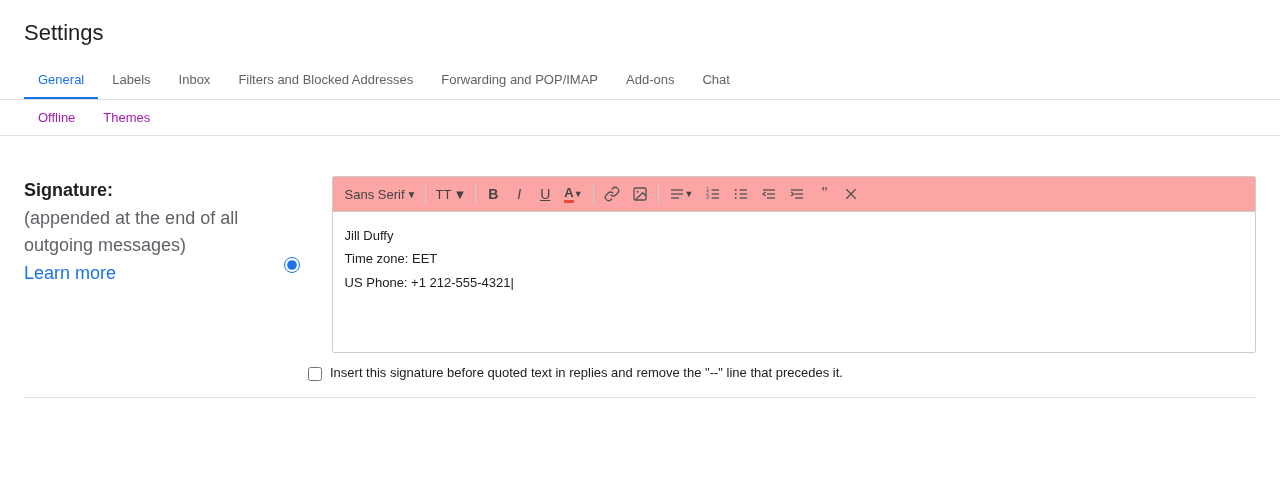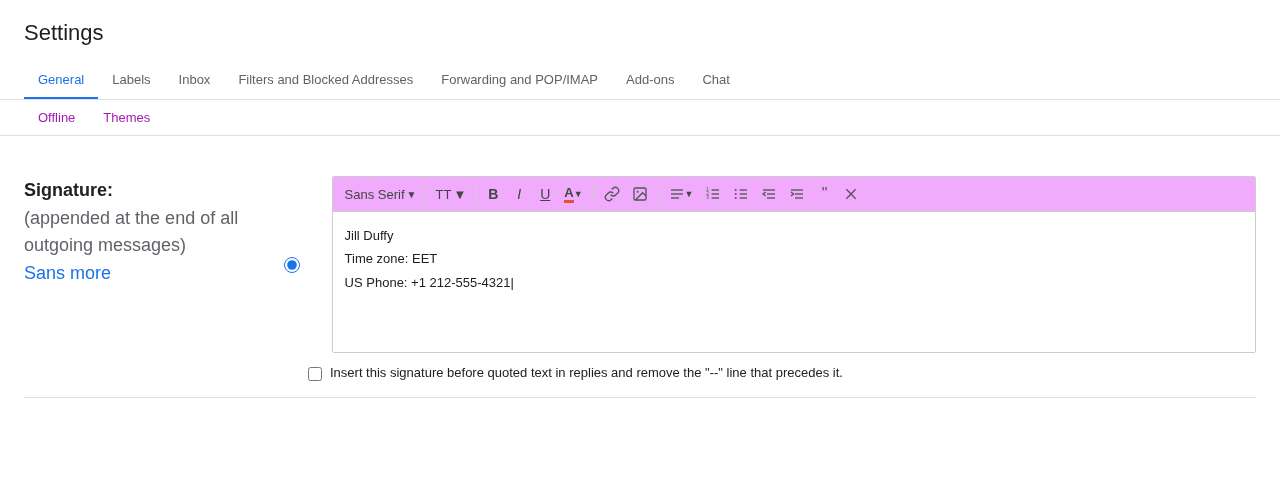--- a/index.html
+++ b/index.html
@@ -104,21 +104,21 @@
     }
     .signature-editor {
       border: 1px solid #ccc;
       border-radius: 2px;
       margin-left: 24px;
       width: calc(100% - 24px);
     }
     .toolbar {
       display: flex;
       align-items: center;
-      background: #f0abfc;
+      background: #fca5a5;
       border-bottom: 1px solid #ccc;
       padding: 4px 8px;
       gap: 2px;
       flex-wrap: wrap;
     }
     .toolbar-btn {
       display: inline-flex;
       align-items: center;
       justify-content: center;
       background: none;
@@ -221,21 +221,21 @@
 <nav class="sub-tabs-row">
   <span class="sub-tab-item">Offline</span>
   <span class="sub-tab-item">Themes</span>
 </nav>
 
 <div class="content-area">
   <div class="settings-row">
     <div class="settings-label">
       <strong>Signature:</strong>
       <div class="desc">(appended at the end of all outgoing messages)</div>
-      <a class="learn-more">Sans more</a>
+      <a class="learn-more">Learn more</a>
     </div>
     <div class="settings-control">
       <div class="radio-option">
         <input type="radio" id="custom-sig" name="signature" checked="" style="">
         <div class="signature-editor">
           <div class="toolbar">
             <button class="font-select">
               <span>Sans Serif</span>
               <span class="arrow">▼</span>
             </button>

